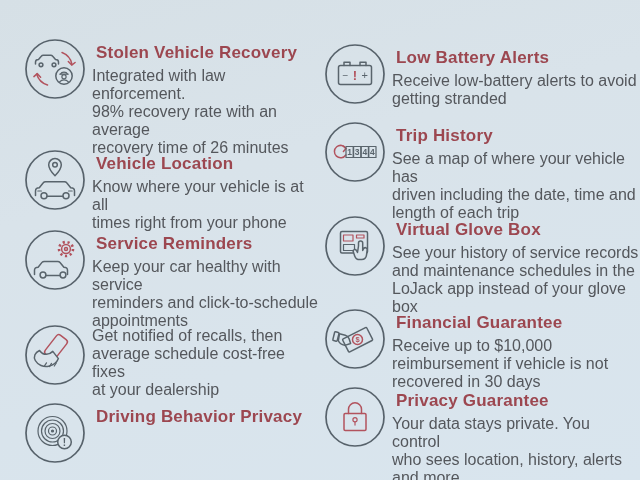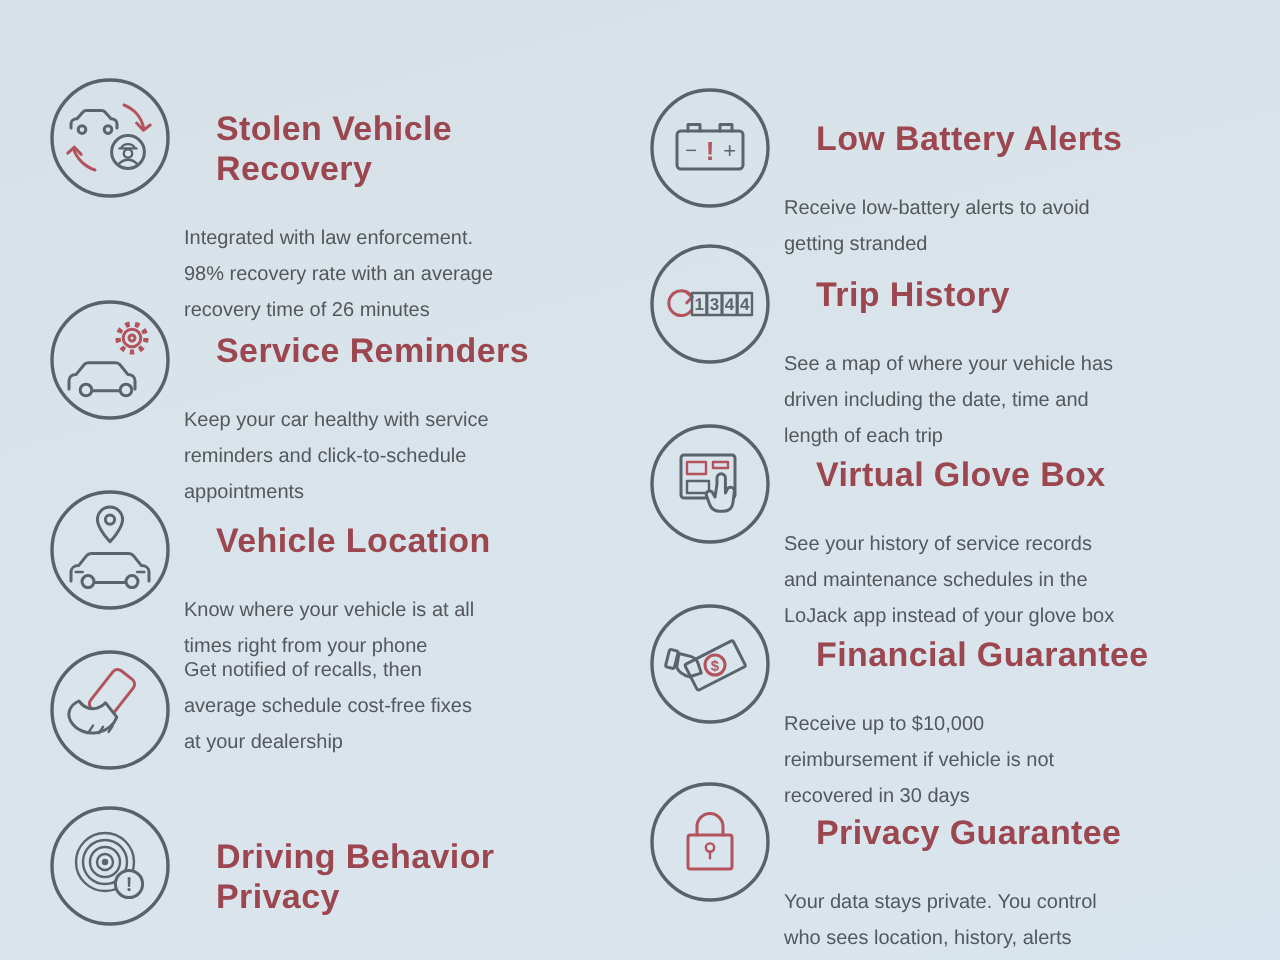--- a/index.html
+++ b/index.html
@@ -15,24 +15,24 @@
   }
   .col{display:flex;flex-direction:column;}
   .col-left{width:300px;}
   .col-right{flex:1;padding-top:5px;padding-left:2px;}
   .feature{display:flex;align-items:flex-start;margin-bottom:8px;min-height:70px;}
   .icon-wrap{width:62px;height:62px;flex:0 0 62px;margin-right:6px;}
   .icon-wrap svg{display:block;width:62px;height:62px;}
   .f-text{padding-top:1px;}
   .fi-title{
     font-size:17px;font-weight:bold;color:#9c4750;
-    letter-spacing:.2px;line-height:20px;margin:16px;
+    letter-spacing:.2px;line-height:20px;margin:4px;
   }
   .fi-desc{
-    font-size:10px;line-height:18px;color:#54575c;
+    font-size:16px;line-height:18px;color:#54575c;
     white-space:pre-line;margin-top:2px;
   }
   .col-left .fi-desc{width:230px;}
   .col-right .fi-desc{width:250px;}
   
   .ring{fill:none;stroke:#57626b;stroke-width:1.7;}
   .g{fill:none;stroke:#59646c;stroke-width:1.5;stroke-linecap:round;stroke-linejoin:round;}
   .r{fill:none;stroke:#b2535e;stroke-width:1.5;stroke-linecap:round;stroke-linejoin:round;}
   .thin{stroke-width:1.2;}
   .teeth{stroke-width:2.6;stroke-dasharray:2.2 2.7;stroke-linecap:butt;}
@@ -71,54 +71,54 @@
         <div class="fi-desc">Integrated with law enforcement.
 98% recovery rate with an average
 recovery time of 26 minutes</div>
       </div>
     </div>
 
     <div class="feature">
       <span class="icon-wrap">
         <svg viewBox="0 0 62 62">
           <circle class="ring" cx="31" cy="31" r="29"></circle>
+          <path class="g" d="M31 9.5 a6.3 6.3 0 0 1 6.3 6.3 c0 4.6-6.3 11-6.3 11 s-6.3-6.4-6.3-11 A6.3 6.3 0 0 1 31 9.5 z"></path>
+          <circle class="g" cx="31" cy="15.8" r="2.3"></circle>
+          <path class="g" d="M11.5 46.5 v-4.5 c0-2 1.6-3.2 3.8-3.2 l4-5 c.5-.7 1.4-1.1 2.3-1.1 h18.8 c.9 0 1.8.4 2.3 1.1 l4 5 c2.2 0 3.8 1.2 3.8 3.2 v4.5"></path>
+          <circle class="g" cx="20" cy="46.8" r="3"></circle>
+          <circle class="g" cx="42" cy="46.8" r="3"></circle>
+          <path class="g" d="M23.5 47.2 h15"></path>
+          <path class="g thin" d="M13.8 42 h3.6 M44.6 42 h3.6"></path>
+        </svg>
+      </span>
+      <div class="f-text">
+        <div class="fi-title">Vehicle Location</div>
+        <div class="fi-desc">Know where your vehicle is at all
+times right from your phone</div>
+      </div>
+    </div>
+
+    <div class="feature">
+      <span class="icon-wrap">
+        <svg viewBox="0 0 62 62">
+          <circle class="ring" cx="31" cy="31" r="29"></circle>
           <circle class="r teeth" cx="42" cy="20" r="7"></circle>
           <circle class="r" cx="42" cy="20" r="4.4"></circle>
           <circle class="r" cx="42" cy="20" r="1.5"></circle>
           <path class="g" d="M10.5 45.5 v-4.2 c0-1.9 1.5-3.1 3.6-3.1 l3.9-4.8 c.5-.6 1.3-1 2.2-1 h13.6 c.9 0 1.7.4 2.2 1 l3.9 4.8 c2.1 0 3.6 1.2 3.6 3.1 v4.2"></path>
           <circle class="g" cx="19" cy="46" r="2.9"></circle>
           <circle class="g" cx="39" cy="46" r="2.9"></circle>
           <path class="g" d="M22.2 46.4 h13.6"></path>
         </svg>
       </span>
       <div class="f-text">
         <div class="fi-title">Service Reminders</div>
         <div class="fi-desc">Keep your car healthy with service
 reminders and click-to-schedule
 appointments</div>
-      </div>
-    </div>
-
-    <div class="feature">
-      <span class="icon-wrap">
-        <svg viewBox="0 0 62 62">
-          <circle class="ring" cx="31" cy="31" r="29"></circle>
-          <path class="g" d="M31 9.5 a6.3 6.3 0 0 1 6.3 6.3 c0 4.6-6.3 11-6.3 11 s-6.3-6.4-6.3-11 A6.3 6.3 0 0 1 31 9.5 z"></path>
-          <circle class="g" cx="31" cy="15.8" r="2.3"></circle>
-          <path class="g" d="M11.5 46.5 v-4.5 c0-2 1.6-3.2 3.8-3.2 l4-5 c.5-.7 1.4-1.1 2.3-1.1 h18.8 c.9 0 1.8.4 2.3 1.1 l4 5 c2.2 0 3.8 1.2 3.8 3.2 v4.5"></path>
-          <circle class="g" cx="20" cy="46.8" r="3"></circle>
-          <circle class="g" cx="42" cy="46.8" r="3"></circle>
-          <path class="g" d="M23.5 47.2 h15"></path>
-          <path class="g thin" d="M13.8 42 h3.6 M44.6 42 h3.6"></path>
-        </svg>
-      </span>
-      <div class="f-text">
-        <div class="fi-title">Vehicle Location</div>
-        <div class="fi-desc">Know where your vehicle is at all
-times right from your phone</div>
       </div>
     </div>
 
     <div class="feature">
       <span class="icon-wrap">
         <svg viewBox="0 0 62 62">
           <circle class="ring" cx="31" cy="31" r="29"></circle>
           <rect class="r" x="25.5" y="11" width="13" height="24" rx="3" transform="rotate(38 32 23)"></rect>
           <path class="g bgfill" d="M15.5 26.5 c-4.5 2-6.3 6.2-4.2 10 2.6 4.6 8.2 6.8 13.3 5.8 4.6-.9 8.2-3.6 9.8-7.7 l-5.6-7.2 c-3.6 3.6-9.3 4.6-13.3-.9 z"></path>
           <path class="g thin" d="M20.5 41.8 l2-3 M25.5 42.6 l2-3.2 M30.3 42 l2-3"></path>

